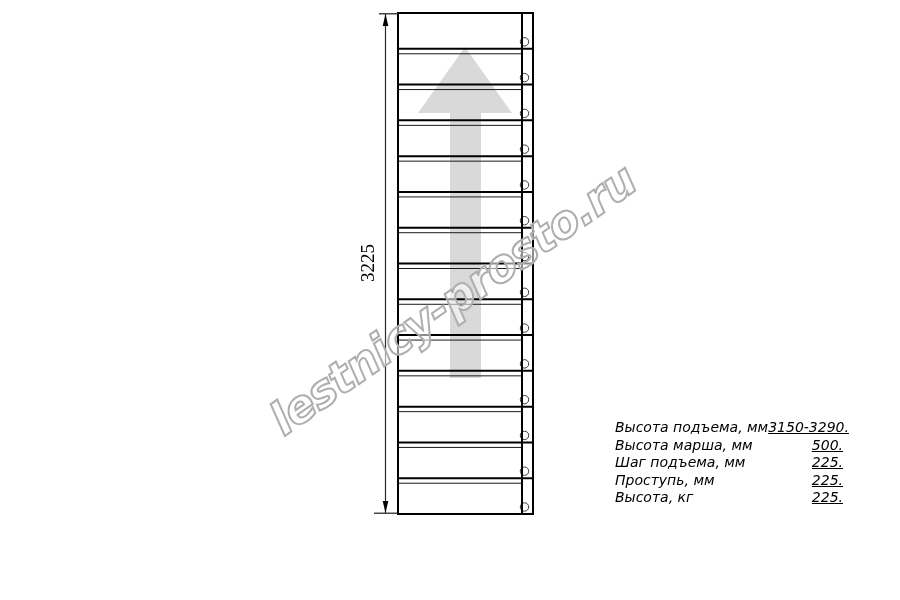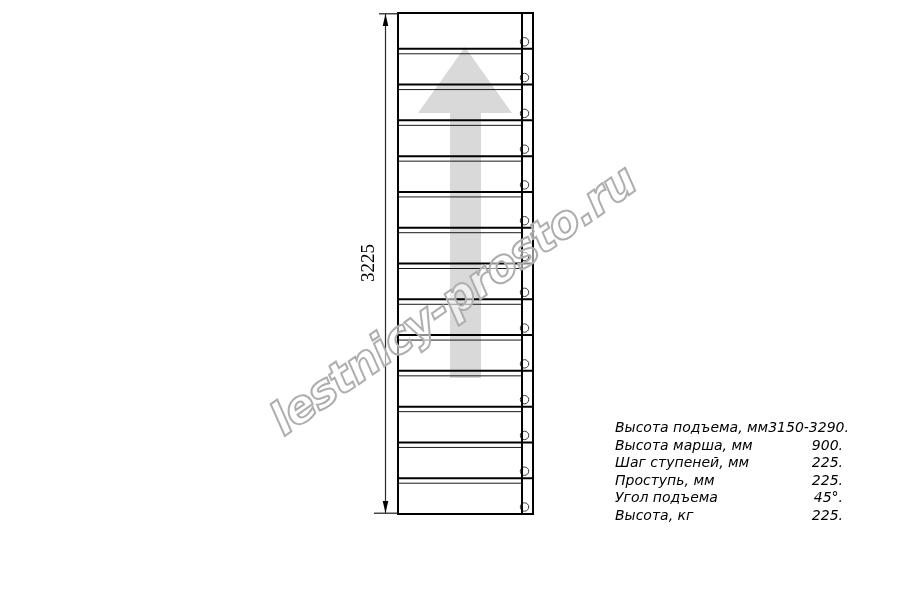--- a/index.html
+++ b/index.html
@@ -49,21 +49,21 @@
     font-style: italic;
     color: #000000;
   }
   .spec-row {
     display: flex;
     justify-content: space-between;
     line-height: 17.5px;
     white-space: nowrap;
   }
   .spec-label { text-align: left; }
-  .spec-value { text-align: left; }
+  .spec-value { text-align: left; text-decoration: underline; }
 </style>
 </head>
 <body>
 
 <svg class="canvas" width="900" height="600" viewBox="0 0 900 600" xmlns="http://www.w3.org/2000/svg">
 
   <polygon fill="#d9d9d9" points="465,47 512,113 481,113 481,378 450,378 450,113 418,113"></polygon>
 
   <g>
       <line x1="398" y1="48.785714285714285" x2="533" y2="48.785714285714285" stroke="#000000" stroke-width="2"></line>
@@ -127,31 +127,27 @@
 
 <div class="watermark">lestnicy-prosto.ru</div>
 
 <div class="spec-table">
   <div class="spec-row">
     <span class="spec-label">Высота подъема, мм</span>
     <span class="spec-value">3150-3290.</span>
   </div>
   <div class="spec-row">
     <span class="spec-label">Высота марша, мм</span>
-    <span class="spec-value">900.</span>
+    <span class="spec-value">500.</span>
   </div>
   <div class="spec-row">
-    <span class="spec-label">Шаг ступеней, мм</span>
+    <span class="spec-label">Шаг подъема, мм</span>
     <span class="spec-value">225.</span>
   </div>
   <div class="spec-row">
     <span class="spec-label">Проступь, мм</span>
     <span class="spec-value">225.</span>
-  </div>
-  <div class="spec-row">
-    <span class="spec-label">Угол подъема</span>
-    <span class="spec-value">45°.</span>
   </div>
   <div class="spec-row">
     <span class="spec-label">Высота, кг</span>
     <span class="spec-value">225.</span>
   </div>
 </div>
 
 </body></html>

